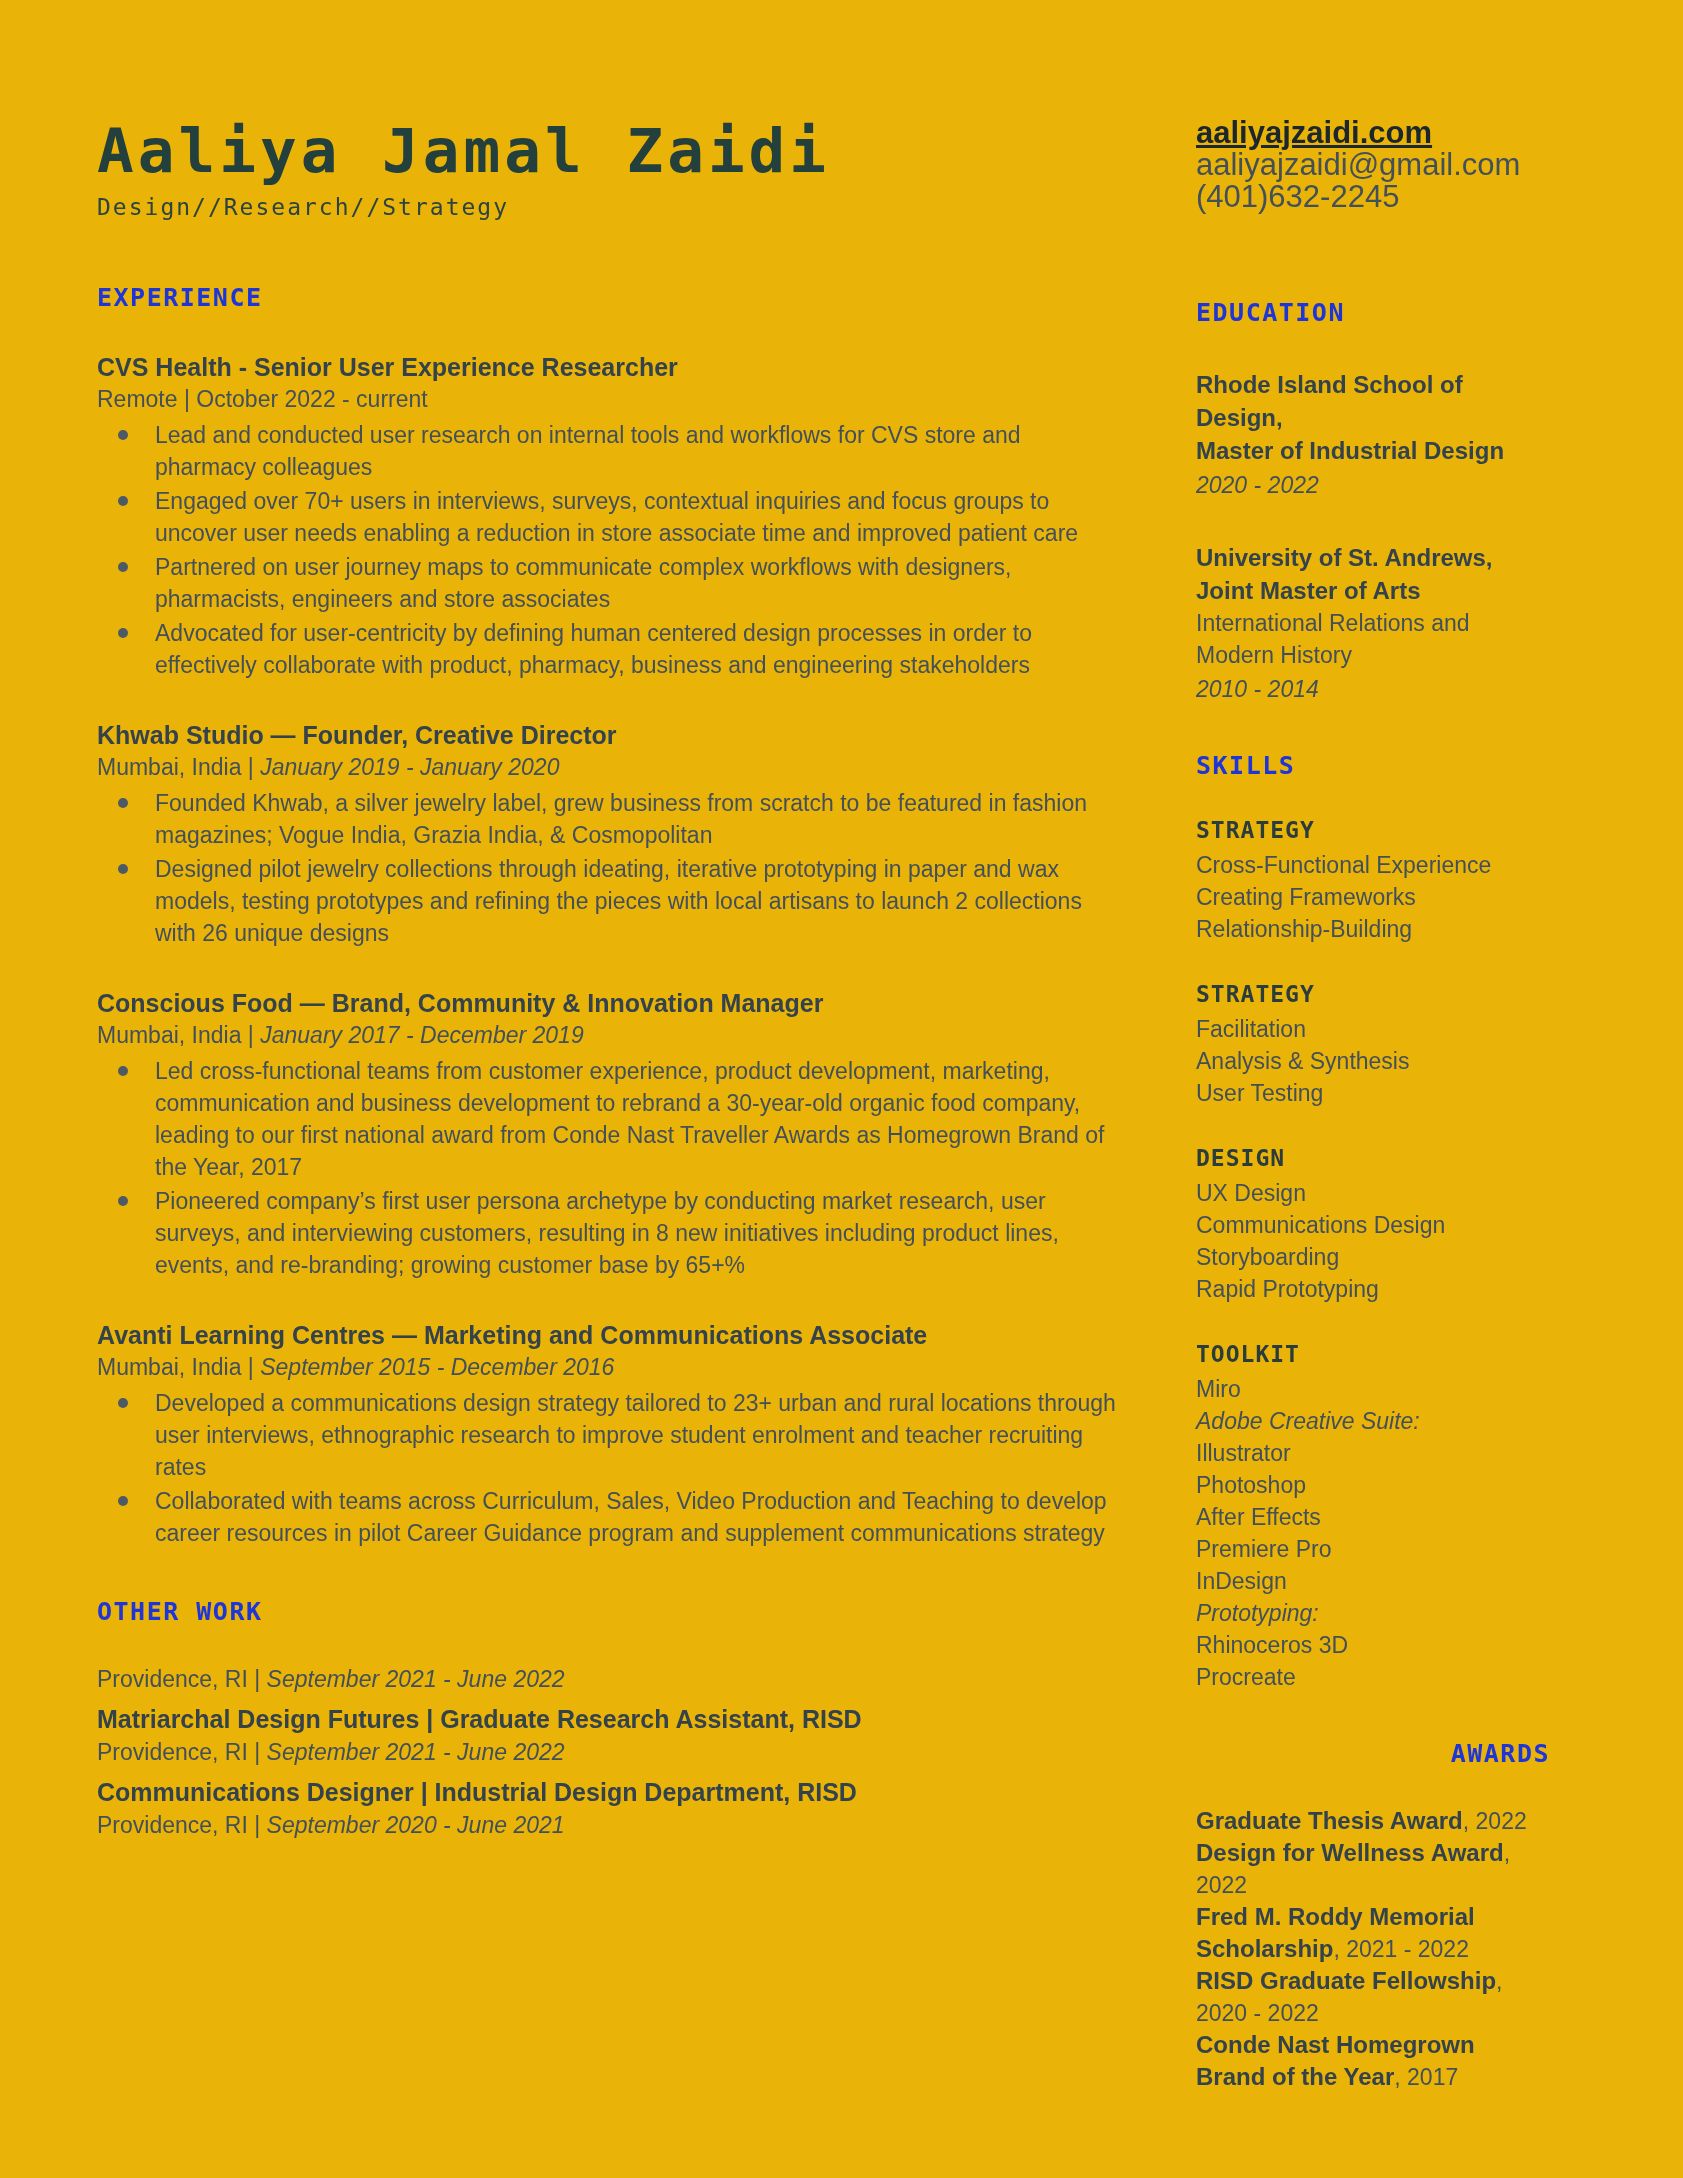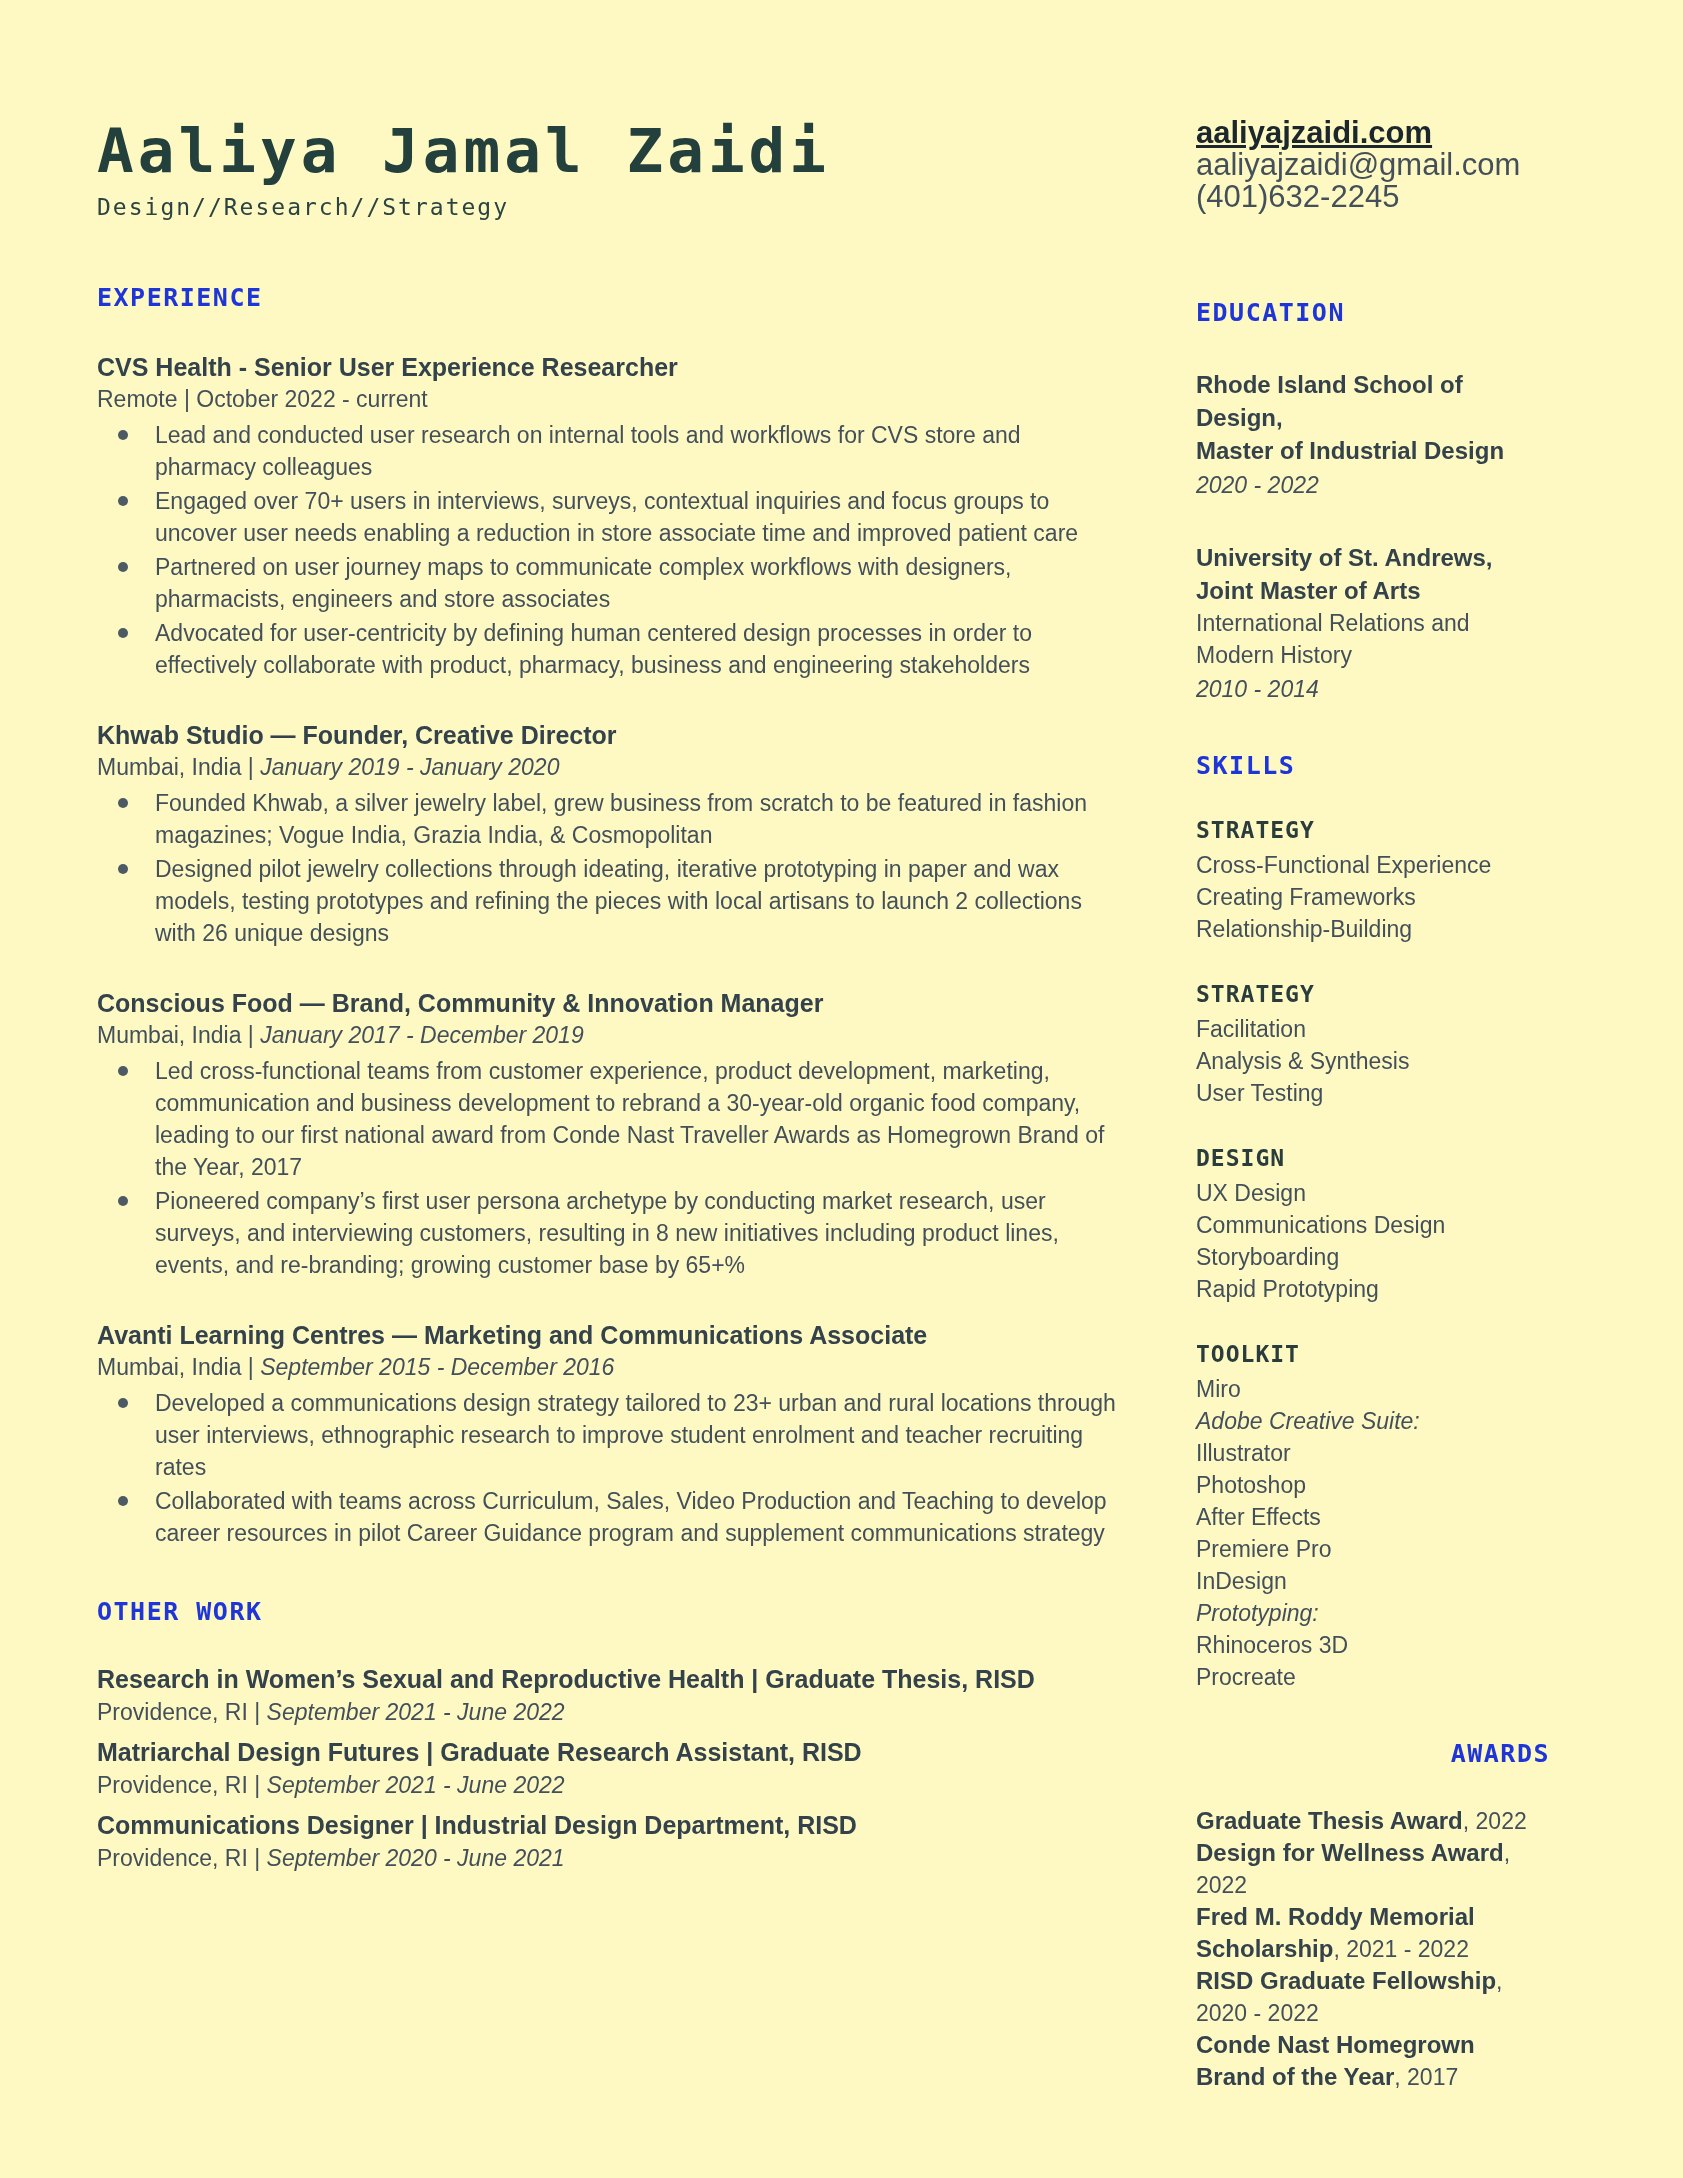--- a/index.html
+++ b/index.html
@@ -1,18 +1,18 @@
 <!DOCTYPE html>
 <html style="--accent-blue: #1e35d8; --name-ink: #24403d; --body-ink: #43505a;"><head>
 <meta charset="utf-8">
 <style>
   * { margin:0; padding:0; box-sizing:border-box; }
   html,body { background:#ffffff; }
   .page {
-    width:1683px; height:2178px; background:#fef9c3;
+    width:1683px; height:2178px; background:#eab308;
     padding:117px 133px 40px 97px;
     display:flex; gap:79px;
     font-family:"Liberation Sans", sans-serif;
     color:var(--body-ink, #43505a);
     overflow:hidden;
   }
 
   .col-main { flex:0 0 1020px; width:1020px; }
   .col-side { flex:1; min-width:0; }
 
@@ -127,21 +127,20 @@
       <ul class="bullets">
         <li>Developed a communications design strategy tailored to 23+ urban and rural locations through user interviews, ethnographic research to improve student enrolment and teacher recruiting rates</li>
         <li>Collaborated with teams across Curriculum, Sales, Video Production and Teaching to develop career resources in pilot Career Guidance program and supplement communications strategy</li>
       </ul>
     </div>
 
     <div class="section-h sh-otherwork">OTHER WORK</div>
 
     <div class="ow-list">
       <div class="ow-item">
-        <div class="ow-title">Research in Women’s Sexual and Reproductive Health | Graduate Thesis, RISD</div>
         <div class="meta"><span>Providence, RI | </span><span class="dates-italic">September 2021 - June 2022</span></div>
       </div>
       <div class="ow-item">
         <div class="ow-title">Matriarchal Design Futures | Graduate Research Assistant, RISD</div>
         <div class="meta"><span>Providence, RI | </span><span class="dates-italic">September 2021 - June 2022</span></div>
       </div>
       <div class="ow-item">
         <div class="ow-title">Communications Designer | Industrial Design Department, RISD</div>
         <div class="meta"><span>Providence, RI | </span><span class="dates-italic">September 2020 - June 2021</span></div>
       </div>

